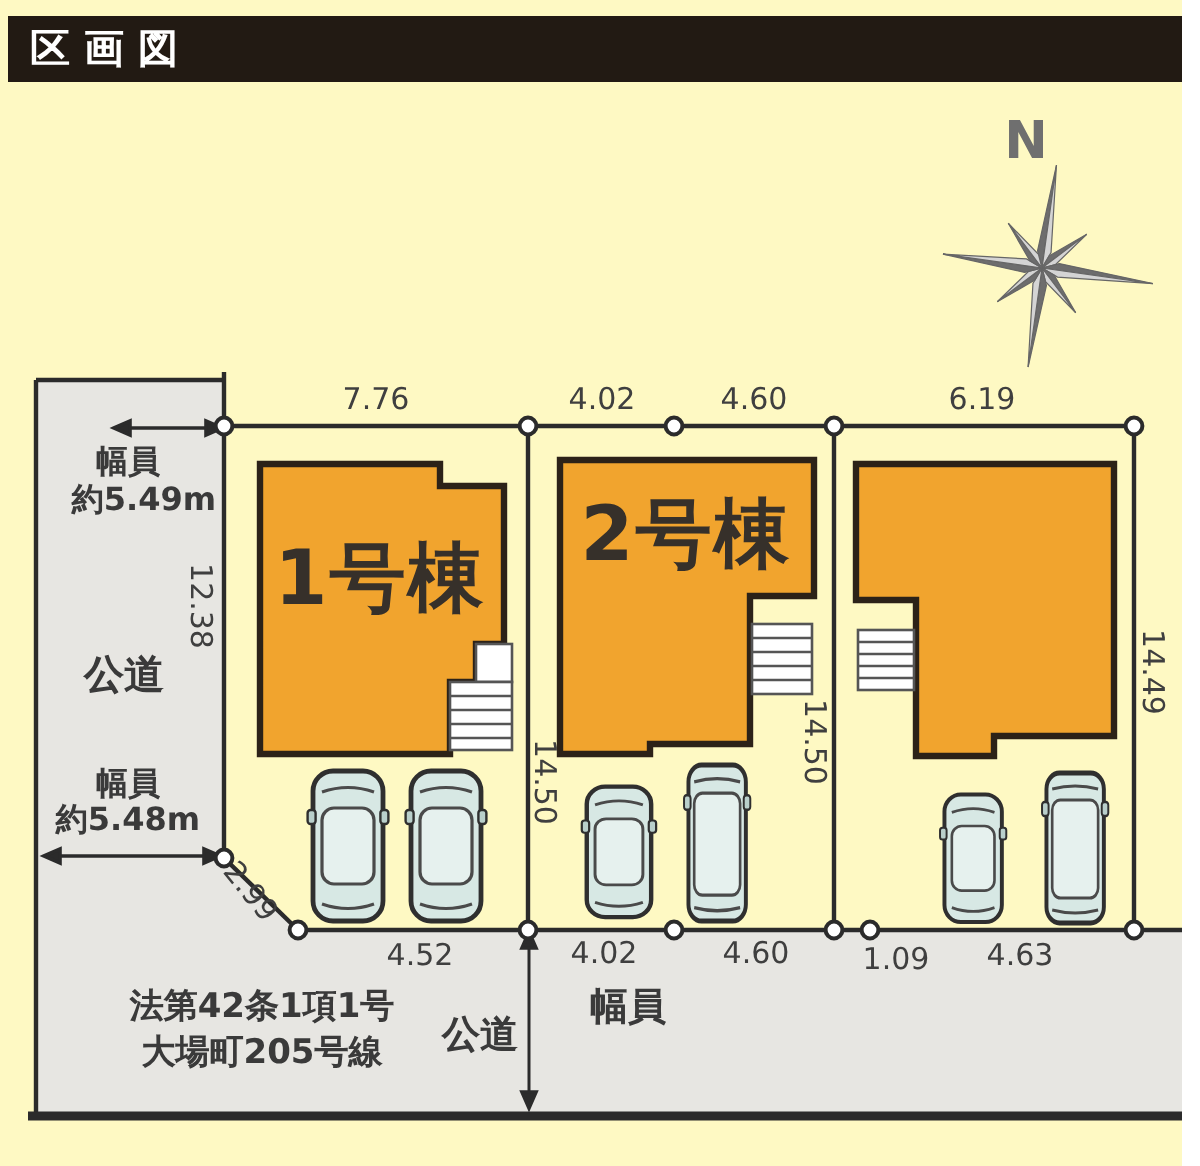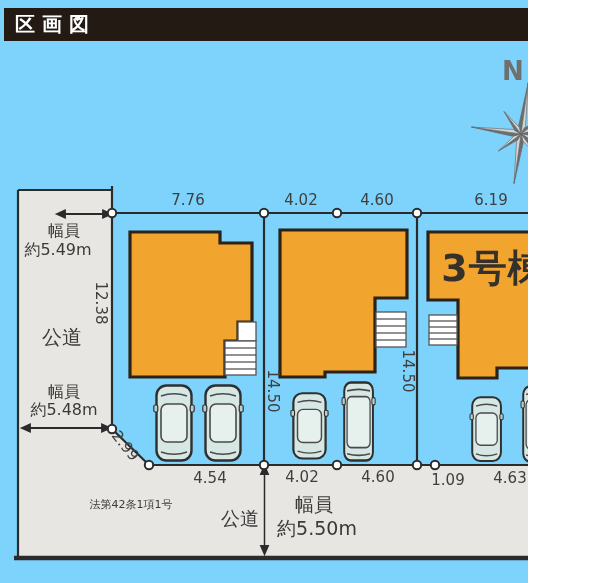--- a/index.html
+++ b/index.html
@@ -1,28 +1,28 @@
 <!DOCTYPE html>
 <html><head>
 <meta charset="utf-8">
 <style>
   html,body{margin:0;padding:0;background:#ffffff;}
-  .page{position:relative;width:528px;height:583px;background:#7dd3fc;overflow:hidden;
+  .page{position:relative;width:591px;height:583px;background:#fef9c3;overflow:hidden;
         font-family:"DejaVu Sans","Liberation Sans",sans-serif;}
   .titlebar{position:absolute;left:4px;top:8px;width:592px;height:33px;background:#221a13;
             display:flex;align-items:center;}
   .titlebar span{color:#ffffff;font-size:20px;font-weight:bold;letter-spacing:7px;padding-left:11px;}
   svg{position:absolute;left:0;top:0;}
   .lbl{position:absolute;color:#3f3f3f;white-space:nowrap;transform:translate(-50%,-50%);
        font-size:15px;line-height:1;}
   .rot90{transform:translate(-50%,-50%) rotate(90deg);}
   .rot50{transform:translate(-50%,-50%) rotate(51deg);}
-  .bold{font-weight:normal;color:#3a3a3a;}
+  .bold{font-weight:bold;color:#3a3a3a;}
   .sz16{font-size:16px;}
-  .sz17{font-size:11px;}
+  .sz17{font-size:17px;}
   .sz19{font-size:19px;}
   .sz20{font-size:20px;}
   .bldg-lbl{font-size:38px;font-weight:bold;color:#36302a;letter-spacing:1px;}
   .north{font-size:26px;font-weight:bold;color:#6f6f6f;}
 </style>
 </head>
 <body>
 
 <div class="page">
 
@@ -153,39 +153,40 @@
         <polygon points="-50,0 -8.3,-3.4 0,0" fill="#d4d4d4"></polygon>
       <polygon points="-19.8,-19.8 -6.5,-2.7 0,0" fill="#6d6d6d"></polygon>
         <polygon points="-19.8,-19.8 -2.7,-6.5 0,0" fill="#d4d4d4"></polygon>
     </g>
   </svg>
 
   <div class="lbl" style="left:188px;top:200px">7.76</div>
   <div class="lbl" style="left:301px;top:200px">4.02</div>
   <div class="lbl" style="left:377px;top:200px">4.60</div>
   <div class="lbl" style="left:491px;top:200px">6.19</div>
-  <div class="lbl" style="left:210px;top:478px">4.54</div>
+  <div class="lbl" style="left:210px;top:478px">4.52</div>
   <div class="lbl" style="left:302px;top:477px">4.02</div>
   <div class="lbl" style="left:378px;top:477px">4.60</div>
   <div class="lbl" style="left:448px;top:480px">1.09</div>
   <div class="lbl" style="left:510px;top:478px">4.63</div>
   <div class="lbl rot90" style="left:100px;top:303px">12.38</div>
   <div class="lbl rot50" style="left:125px;top:446px">2.99</div>
   <div class="lbl rot90" style="left:272px;top:391px">14.50</div>
   <div class="lbl rot90" style="left:407px;top:371px">14.50</div>
   <div class="lbl rot90" style="left:576px;top:336px">14.49</div>
 
   <div class="lbl bold sz16" style="left:64px;top:231px">幅員</div>
-  <div class="lbl bold sz16" style="left:58px;top:250px">約5.49m</div>
+  <div class="lbl bold sz16" style="left:72px;top:250px">約5.49m</div>
   <div class="lbl bold sz20" style="left:62px;top:337px">公道</div>
   <div class="lbl bold sz16" style="left:64px;top:392px">幅員</div>
   <div class="lbl bold sz16" style="left:64px;top:410px">約5.48m</div>
 
   <div class="lbl bold sz17" style="left:131px;top:504px">法第42条1項1号</div>
+  <div class="lbl bold sz17" style="left:131px;top:527px">大場町205号線</div>
   <div class="lbl bold sz19" style="left:240px;top:518px">公道</div>
   <div class="lbl bold sz19" style="left:314px;top:504px">幅員</div>
-  <div class="lbl bold sz19" style="left:317px;top:528px">約5.50m</div>
 
-  <div class="lbl bldg-lbl" style="left:494px;top:268px">3号棟</div>
+  <div class="lbl bldg-lbl" style="left:190px;top:289px">1号棟</div>
+  <div class="lbl bldg-lbl" style="left:343px;top:267px">2号棟</div>
 
   <div class="lbl north" style="left:513px;top:71px">N</div>
 
 </div>
 
 </body></html>

